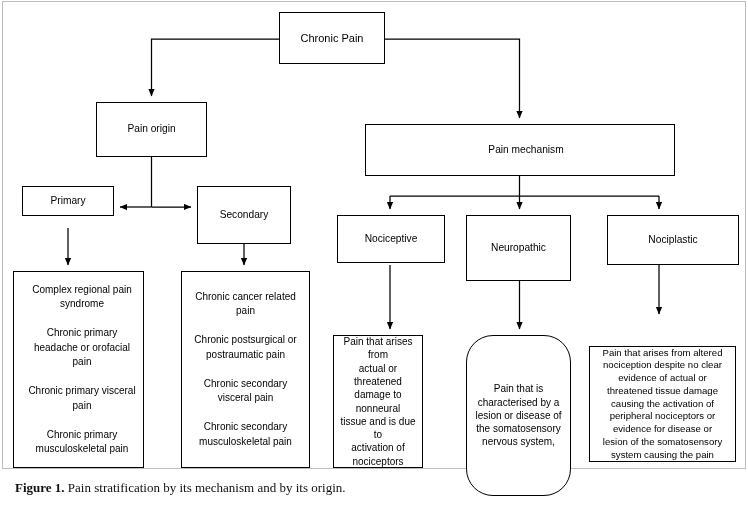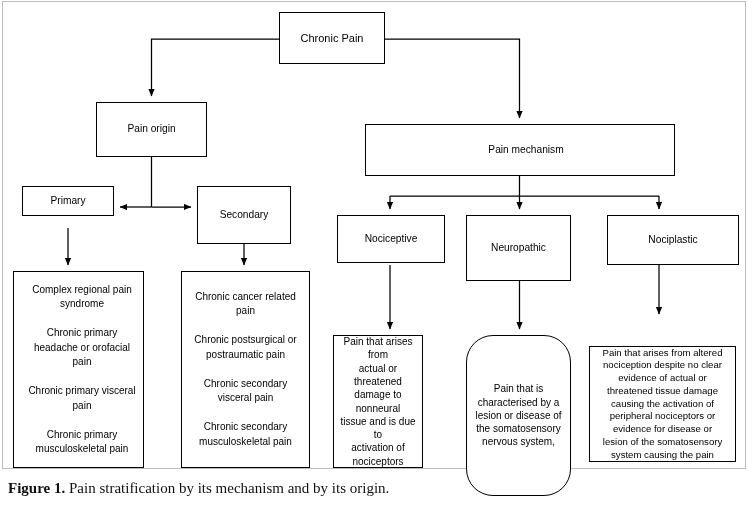--- a/index.html
+++ b/index.html
@@ -37,22 +37,22 @@
   #n-nociceptive    {left:337px; top:215px; width:108px; height:48px;}
   #n-neuropathic    {left:466px; top:215px; width:105px; height:66px;}
   #n-nociplastic    {left:607px; top:215px; width:132px; height:50px;}
   #n-primary-list   {left:13px;  top:271px; width:131px; height:197px;padding-left:7px;}
   #n-secondary-list {left:181px; top:271px; width:129px; height:197px;}
   #n-def-nociceptive{left:333px; top:335px; width:90px; height:133px;}
   #n-def-neuropathic{left:466px; top:335px; width:105px; height:161px;border-radius:27px;}
   #n-def-nociplastic{left:589px; top:336px; width:147px; height:116px;margin-top:10px;}
 
   #caption{
-    position:absolute;left:8px;top:480px;width:734px;
-    font-family:"Liberation Serif", serif;font-size:15px;color:#101010;
+    position:absolute;left:15px;top:480px;width:734px;
+    font-family:"Liberation Serif", serif;font-size:13px;color:#101010;
     white-space:pre-wrap;
   }
   #caption b{font-weight:bold;}
 </style>
 </head>
 <body>
 
 <div id="figure-frame"></div>
 
 <div id="canvas">

